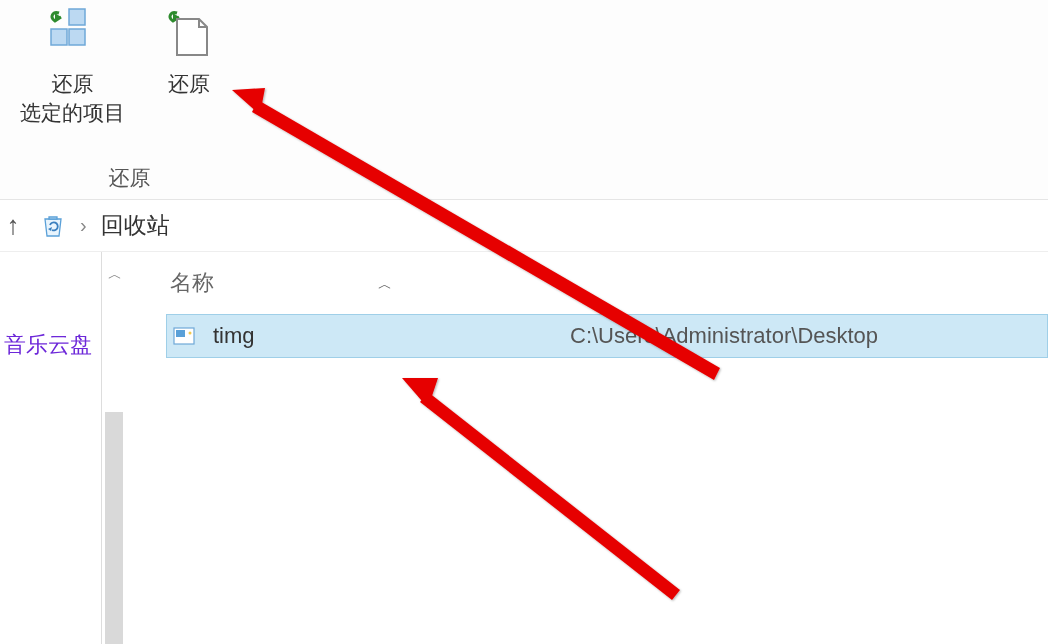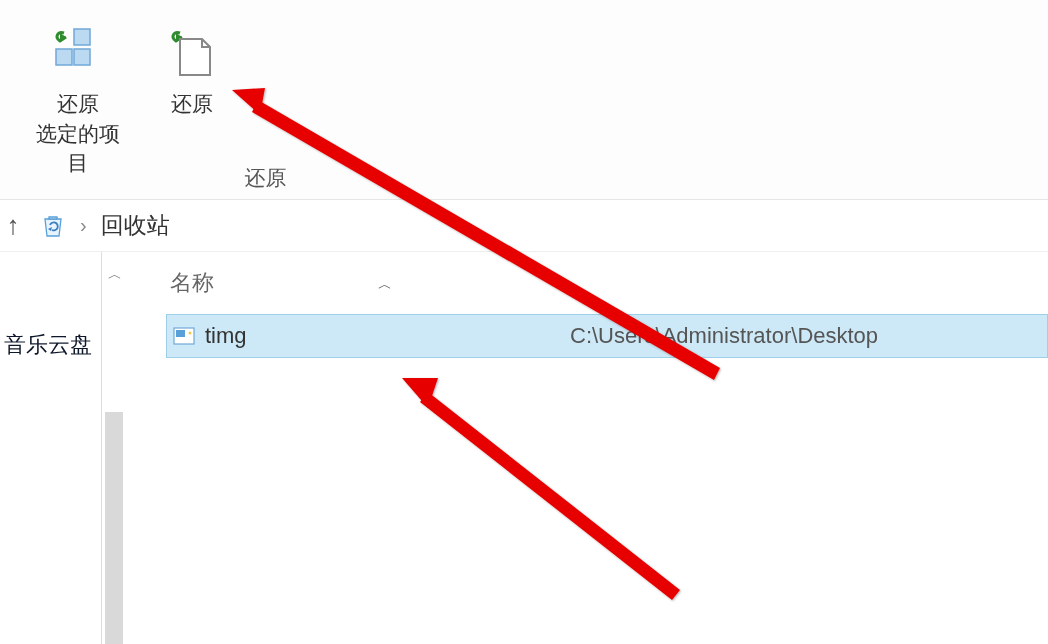--- a/index.html
+++ b/index.html
@@ -14,23 +14,23 @@
     }
     .ribbon {
       height: 200px;
       border-bottom: 1px solid #e5e5e5;
       background: #fdfdfd;
       padding-top: 5px;
       padding-left: 20px;
     }
     .ribbon-group {
       display: inline-flex;
-      align-items: center;
+      flex-direction: column;
+      align-items: flex-end;
       height: 195px;
-      margin-left: 8px;
     }
     .ribbon-buttons {
       display: flex;
       gap: 14px;
     }
     .ribbon-button {
       display: flex;
       flex-direction: column;
       align-items: center;
       cursor: pointer;
@@ -85,21 +85,21 @@
       display: flex;
       height: calc(644px - 200px - 52px);
     }
     .sidebar {
       width: 102px;
       border-right: 1px solid #ddd;
       padding-top: 72px;
     }
     .sidebar-item {
       font-size: 22px;
-      color: #0f172a;
+      color: #6d28d9;
       padding: 6px 4px;
       cursor: pointer;
     }
     .scroll-gutter {
       width: 24px;
       position: relative;
     }
     .scroll-up {
       position: absolute;
       top: 14px;
@@ -148,21 +148,21 @@
       background: #cde8f6;
       border: 1px solid #9fcfe8;
       margin-left: 40px;
       font-size: 22px;
       color: #333;
     }
     .row .cell-name {
       width: 403px;
       display: flex;
       align-items: center;
-      gap: 10px;
+      gap: 18px;
       padding-left: 6px;
     }
     .file-icon {
       width: 22px;
       height: 22px;
     }
     .row .cell-loc {
       flex: 1;
       color: #555;
     }

